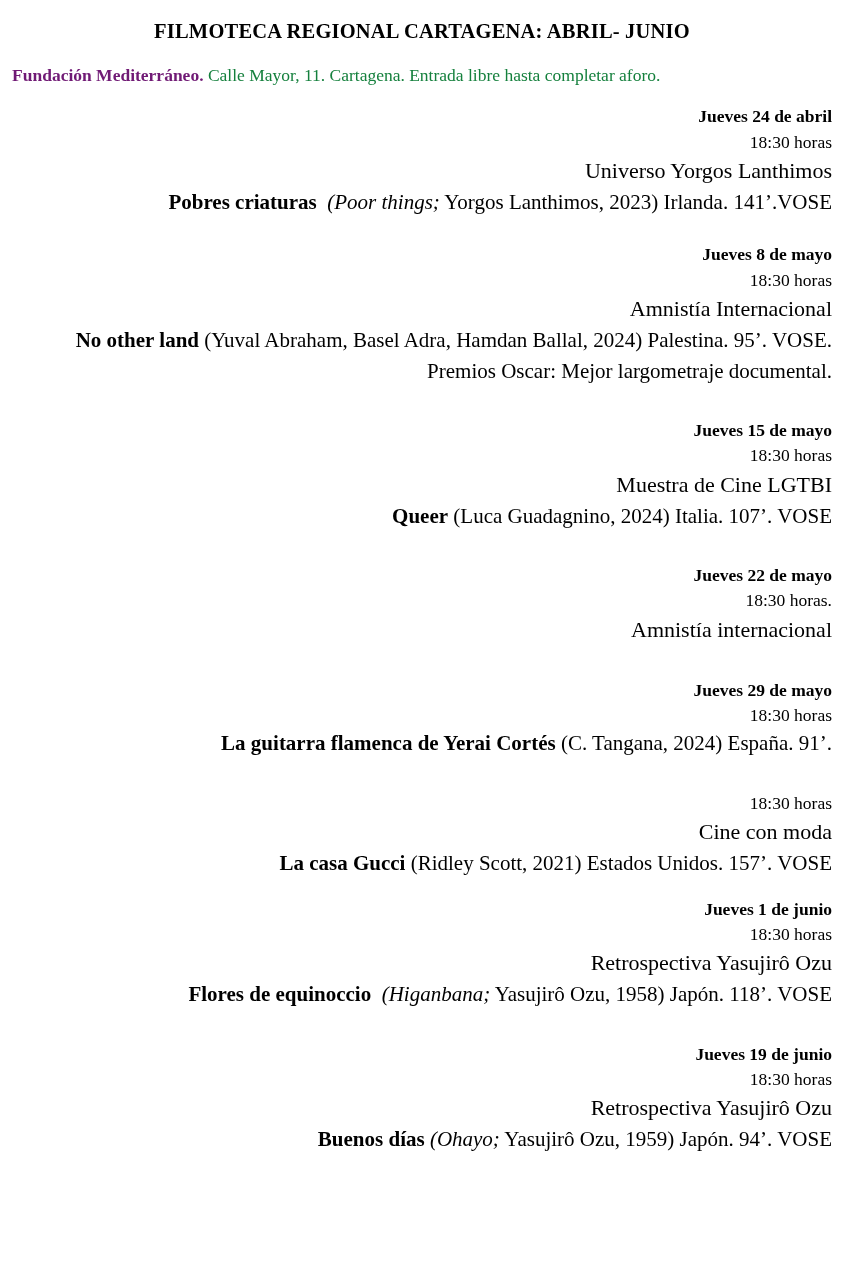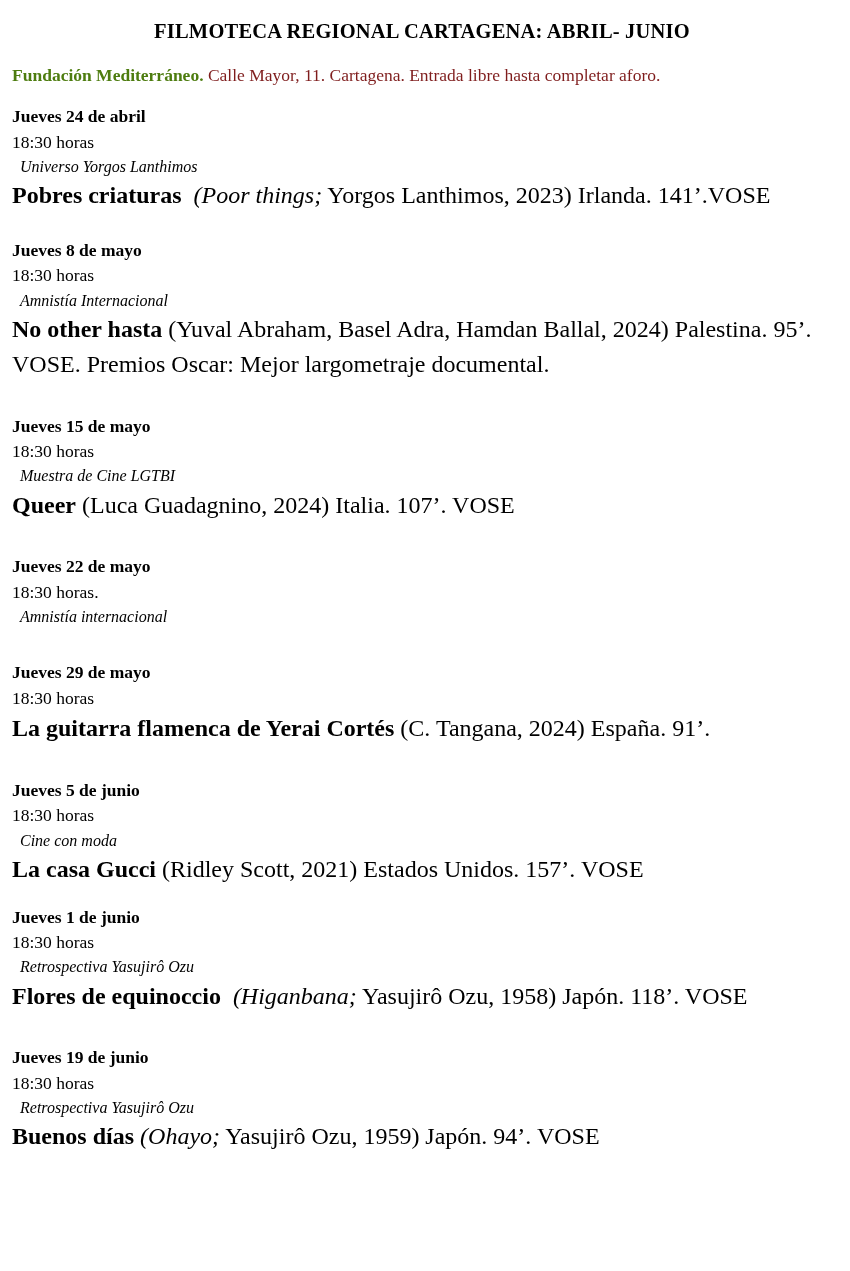--- a/index.html
+++ b/index.html
@@ -28,49 +28,49 @@
     letter-spacing: 0.2px;
     margin: 8px 0 0 0;
     font-family: "Liberation Serif", serif;
   }
   .venue-line {
     margin-top: 22px;
     font-size: 17.5px;
     line-height: 1.25;
   }
   .venue-name {
-    color: #4d7c0f;
+    color: #701a75;
     font-weight: bold;
   }
   .venue-rest {
-    color: #7f1d1d;
+    color: #15803d;
   }
   .events {
     margin-top: 16px;
   }
   .event {
     margin-bottom: 16px;
+    text-align: right;
   }
   .event .day {
     font-weight: bold;
     font-size: 17.5px;
     line-height: 1.45;
   }
   .event .time {
     font-size: 17.5px;
     line-height: 1.45;
   }
   .event .cycle {
-    font-style: italic;
-    font-size: 16px;
+    font-size: 22px;
     line-height: 1.45;
     margin-left: 8px;
   }
   .event .film {
-    font-size: 24px;
+    font-size: 21px;
     line-height: 1.45;
   }
   .film .film-title {
     font-weight: bold;
   }
   .film .orig {
     font-style: italic;
   }
   .film .plain {
     font-weight: normal;
@@ -99,21 +99,21 @@
       <div class="cycle">Universo Yorgos Lanthimos</div>
       <div class="film"><span class="film-title">Pobres criaturas</span><span class="plain">&nbsp; </span><span class="orig">(Poor things;</span><span class="plain"> Yorgos Lanthimos, 2023) Irlanda. 141’.VOSE</span></div>
     </div>
 
     <div class="spacer-md"></div>
 
     <div class="event">
       <div class="day">Jueves 8 de mayo</div>
       <div class="time">18:30 horas</div>
       <div class="cycle">Amnistía Internacional</div>
-      <div class="film"><span class="film-title">No other hasta</span><span class="plain"> (Yuval Abraham, Basel Adra, Hamdan Ballal, 2024) Palestina. 95’. VOSE.  Premios Oscar: Mejor largometraje documental.</span></div>
+      <div class="film"><span class="film-title">No other land</span><span class="plain"> (Yuval Abraham, Basel Adra, Hamdan Ballal, 2024) Palestina. 95’. VOSE.  Premios Oscar: Mejor largometraje documental.</span></div>
     </div>
 
     <div class="spacer-lg"></div>
 
     <div class="event">
       <div class="day">Jueves 15 de mayo</div>
       <div class="time">18:30 horas</div>
       <div class="cycle">Muestra de Cine LGTBI</div>
       <div class="film"><span class="film-title">Queer</span><span class="plain">  (Luca Guadagnino, 2024) Italia. 107’. VOSE</span></div>
     </div>
@@ -130,21 +130,20 @@
 
     <div class="event">
       <div class="day">Jueves 29 de mayo</div>
       <div class="time">18:30 horas</div>
       <div class="film"><span class="film-title">La guitarra flamenca de Yerai Cortés</span><span class="plain">  (C. Tangana, 2024) España. 91’.</span></div>
     </div>
 
     <div class="spacer-lg"></div>
 
     <div class="event">
-      <div class="day">Jueves 5 de junio</div>
       <div class="time">18:30 horas</div>
       <div class="cycle">Cine con moda</div>
       <div class="film"><span class="film-title">La casa Gucci</span><span class="plain"> (Ridley Scott, 2021) Estados Unidos. 157’. VOSE</span></div>
     </div>
 
     <div class="spacer-sm"></div>
 
     <div class="event">
       <div class="day">Jueves 1 de junio</div>
       <div class="time">18:30 horas</div>

